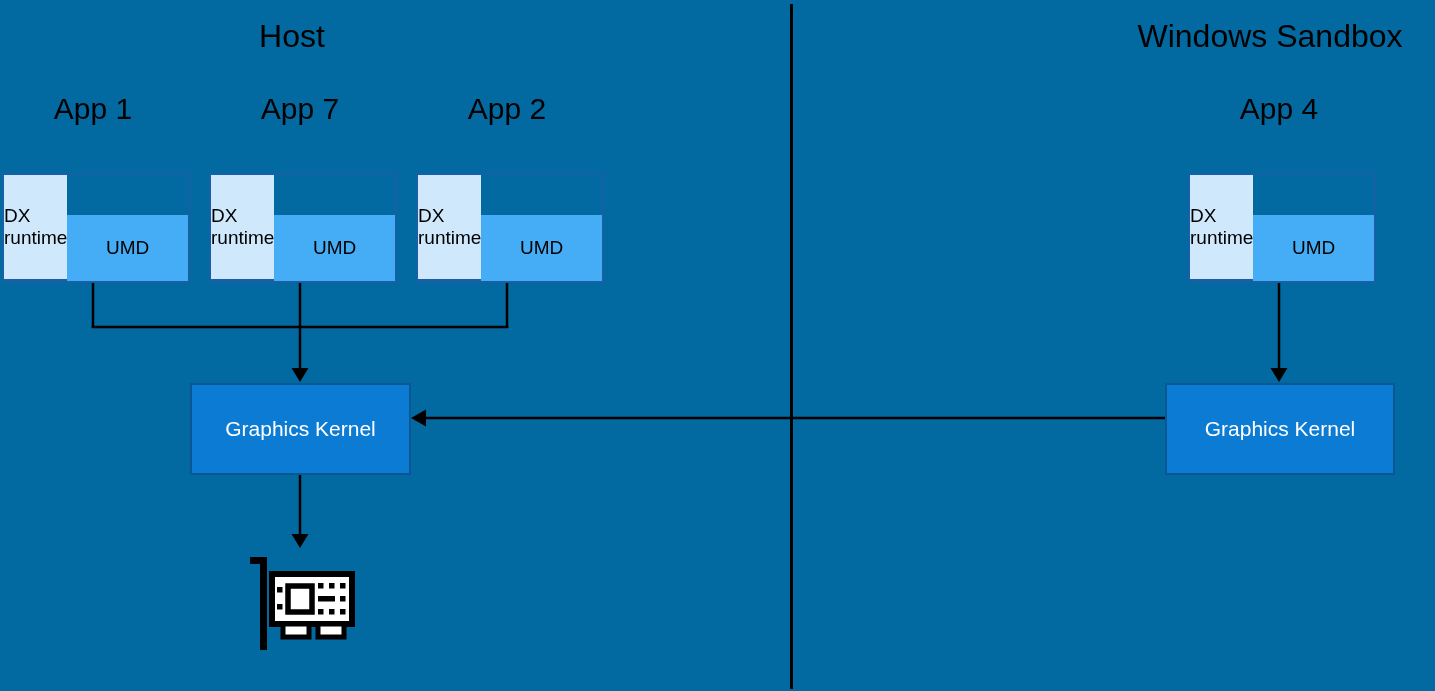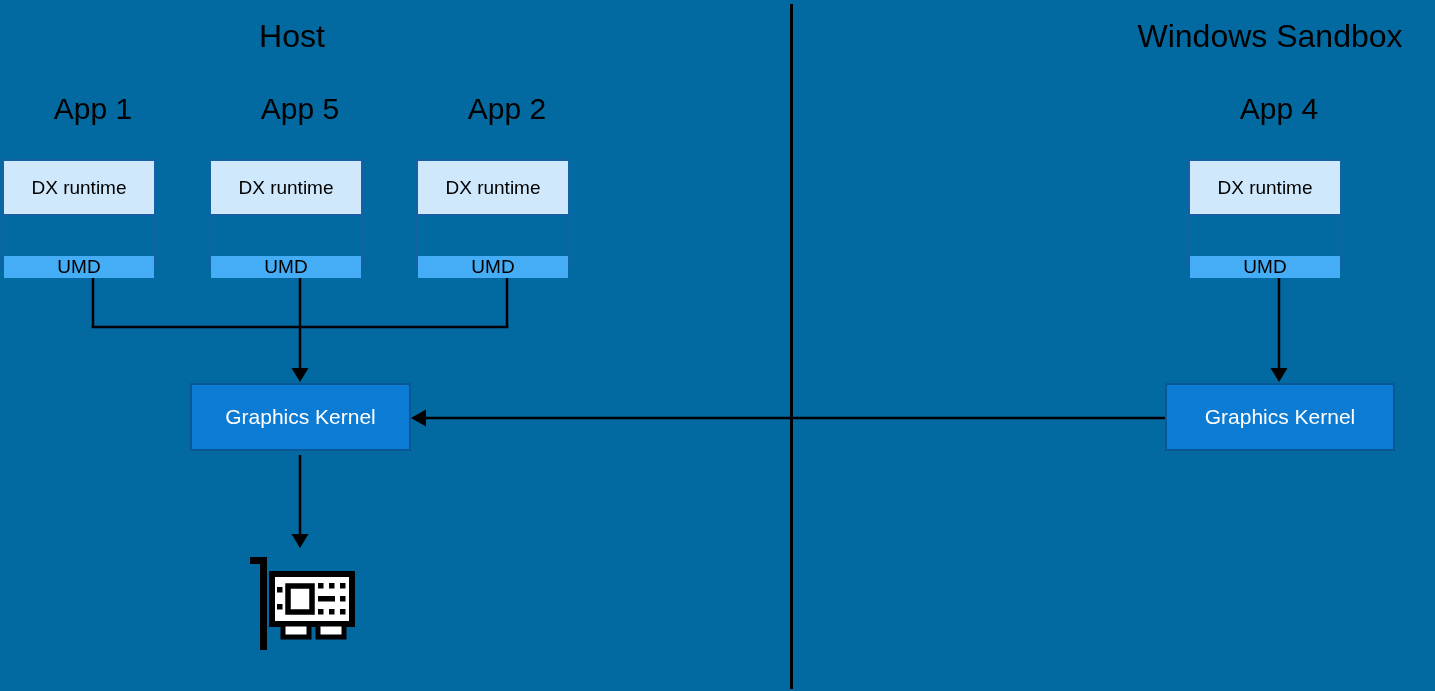--- a/index.html
+++ b/index.html
@@ -41,27 +41,27 @@
     width: 182px;
     height: 42px;
     line-height: 42px;
     font-size: 30px;
     text-align: center;
     color: var(--text, #000);
     white-space: nowrap;
   }
   .app-stack {
     position: absolute;
-    top: 159px;
-    width: 154px;
+    top: 173px;
+    width: 188px;
     height: 110px;
     box-sizing: border-box;
     border: 2px solid var(--app-box-border, #1661a5);
     display: flex;
-    flex-direction: column;
+    flex-direction: row;
   }
   .layer {
     display: flex;
     align-items: center;
     justify-content: center;
     font-size: 19px;
     color: var(--text, #000);
   }
   .layer.dx {
     flex: 0 0 53px;
@@ -69,21 +69,21 @@
     border-bottom: 2px solid var(--app-box-border, #1661a5);
   }
   .layer.umd {
     flex: 1 1 auto;
     background: var(--umd-fill, #45adf5);
     margin-top: 40px;
   }
   .kernel-box {
     position: absolute;
     top: 383px;
-    height: 68px;
+    height: 92px;
     box-sizing: border-box;
     background: var(--kernel-fill, #0c7bd4);
     border: 2px solid var(--kernel-border, #0a5795);
     display: flex;
     align-items: center;
     justify-content: center;
     font-size: 21px;
     color: var(--kernel-text, #ffffff);
     white-space: nowrap;
   }
@@ -120,21 +120,21 @@
     <polygon points="1270.5,368 1287.5,368 1279,382" fill="#000"></polygon>
 
     <line x1="1165" y1="418" x2="426" y2="418" stroke="#000" stroke-width="2.5"></line>
     <polygon points="426,409.5 426,426.5 411,418" fill="#000"></polygon>
   </svg>
 
   <div class="panel-title host">Host</div>
   <div class="panel-title sandbox">Windows Sandbox</div>
 
   <div class="app-label" style="left:2px">App 1</div>
-  <div class="app-label" style="left:209px">App 5</div>
+  <div class="app-label" style="left:209px">App 7</div>
   <div class="app-label" style="left:416px">App 2</div>
   <div class="app-label" style="left:1188px">App 4</div>
 
   <div class="app-stack" style="left:2px">
     <div class="layer dx">
         <span>DX runtime</span>
       </div>
     <div class="layer umd">
         <span>UMD</span>
       </div>

